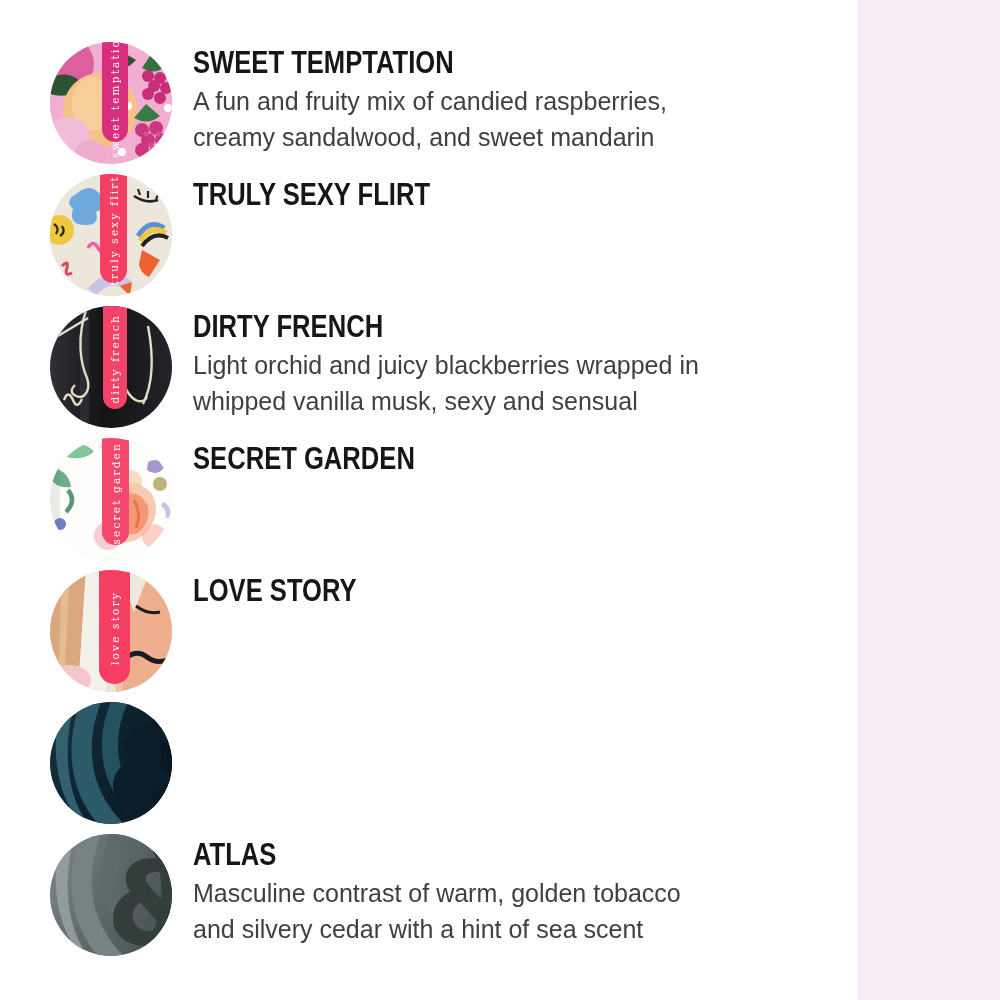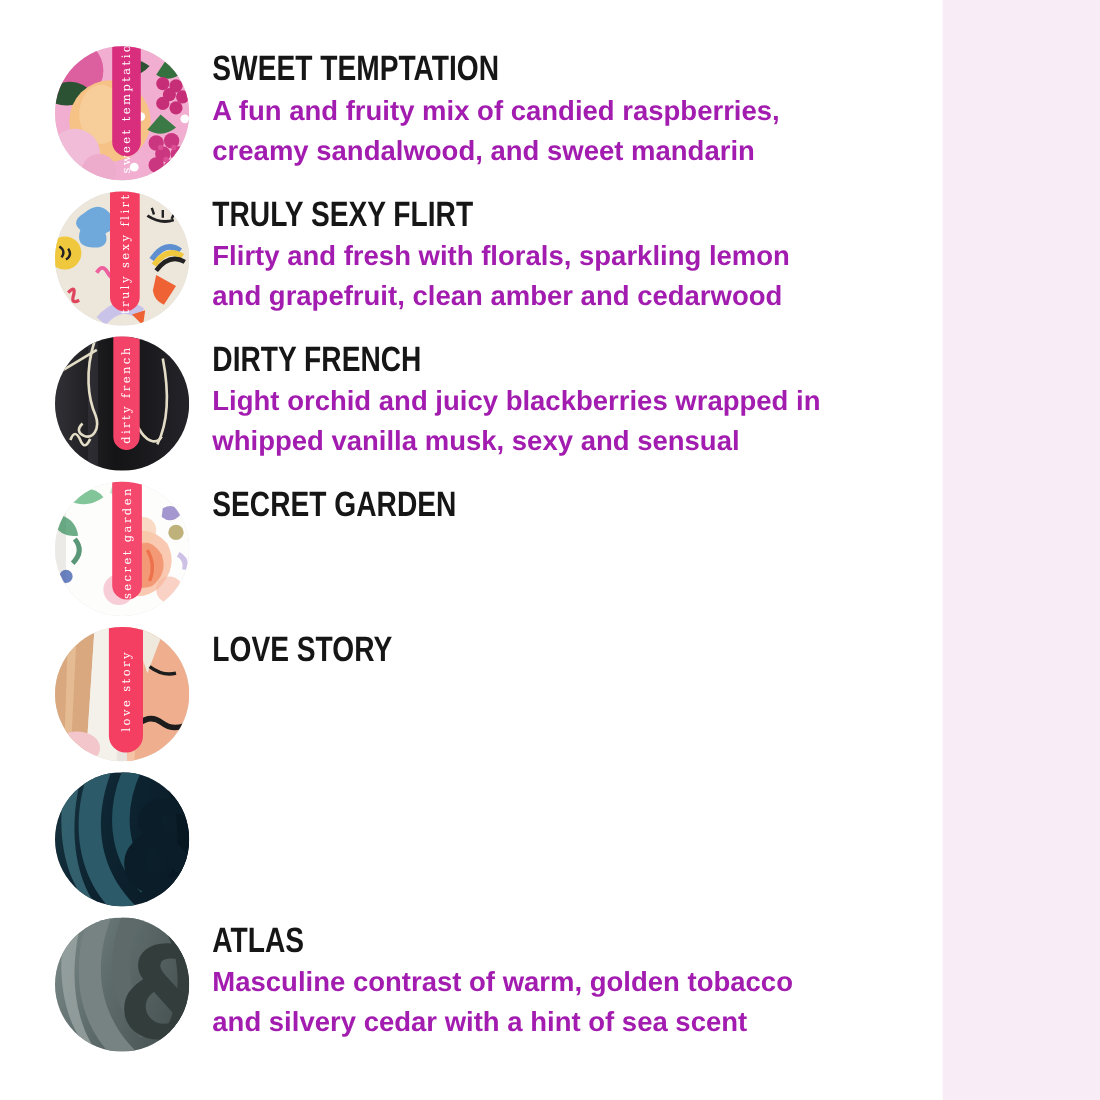--- a/index.html
+++ b/index.html
@@ -36,23 +36,22 @@
     font-size:10.5px;letter-spacing:2.2px;color:#ffffff;white-space:nowrap;
     padding-bottom:6px;
   }
   .info{padding-top:1px;width:600px;}
   .title{
     margin:0;font-size:32px;font-weight:bold;color:#161616;
     line-height:38px;letter-spacing:0;
     transform:scaleX(0.8);transform-origin:left top;white-space:nowrap;
   }
   .desc{
-    margin:3px 0 0 0;font-size:25px;line-height:35.5px;color:#a21caf;
+    margin:3px 0 0 0;font-size:25px;line-height:35.5px;color:#404040;
     white-space:pre-line;
-    font-weight:bold;
   }
 </style>
 </head>
 <body>
 
 <div class="side-panel" style="background: rgb(248, 237, 246);"></div>
 
 <div class="list">
 
   <div class="row">
@@ -122,22 +121,20 @@
         <path d="M90 67 q12 -17 26 -8" stroke="#efc83e" stroke-width="5" fill="none"></path>
         <path d="M92 72 q12 -16 26 -8" stroke="#222222" stroke-width="4" fill="none"></path>
         <circle cx="114" cy="104" r="5" fill="#222222"></circle>
       </svg>
       <div class="ribbon rb2" style="background: rgb(244, 63, 98);">
         <span class="rlabel">truly sexy flirt</span>
       </div>
     </div>
     <div class="info">
       <h2 class="title">TRULY SEXY FLIRT</h2>
-      <p class="desc">Flirty and fresh with florals, sparkling lemon
-and grapefruit, clean amber and cedarwood</p>
     </div>
   </div>
 
   <div class="row">
     <div class="circle">
       <svg viewBox="0 0 122 122">
         <defs>
           <linearGradient id="g3" x1="0" y1="0" x2="1" y2="0">
             <stop offset="0" stop-color="#303036"></stop>
             <stop offset="0.45" stop-color="#141416"></stop>

